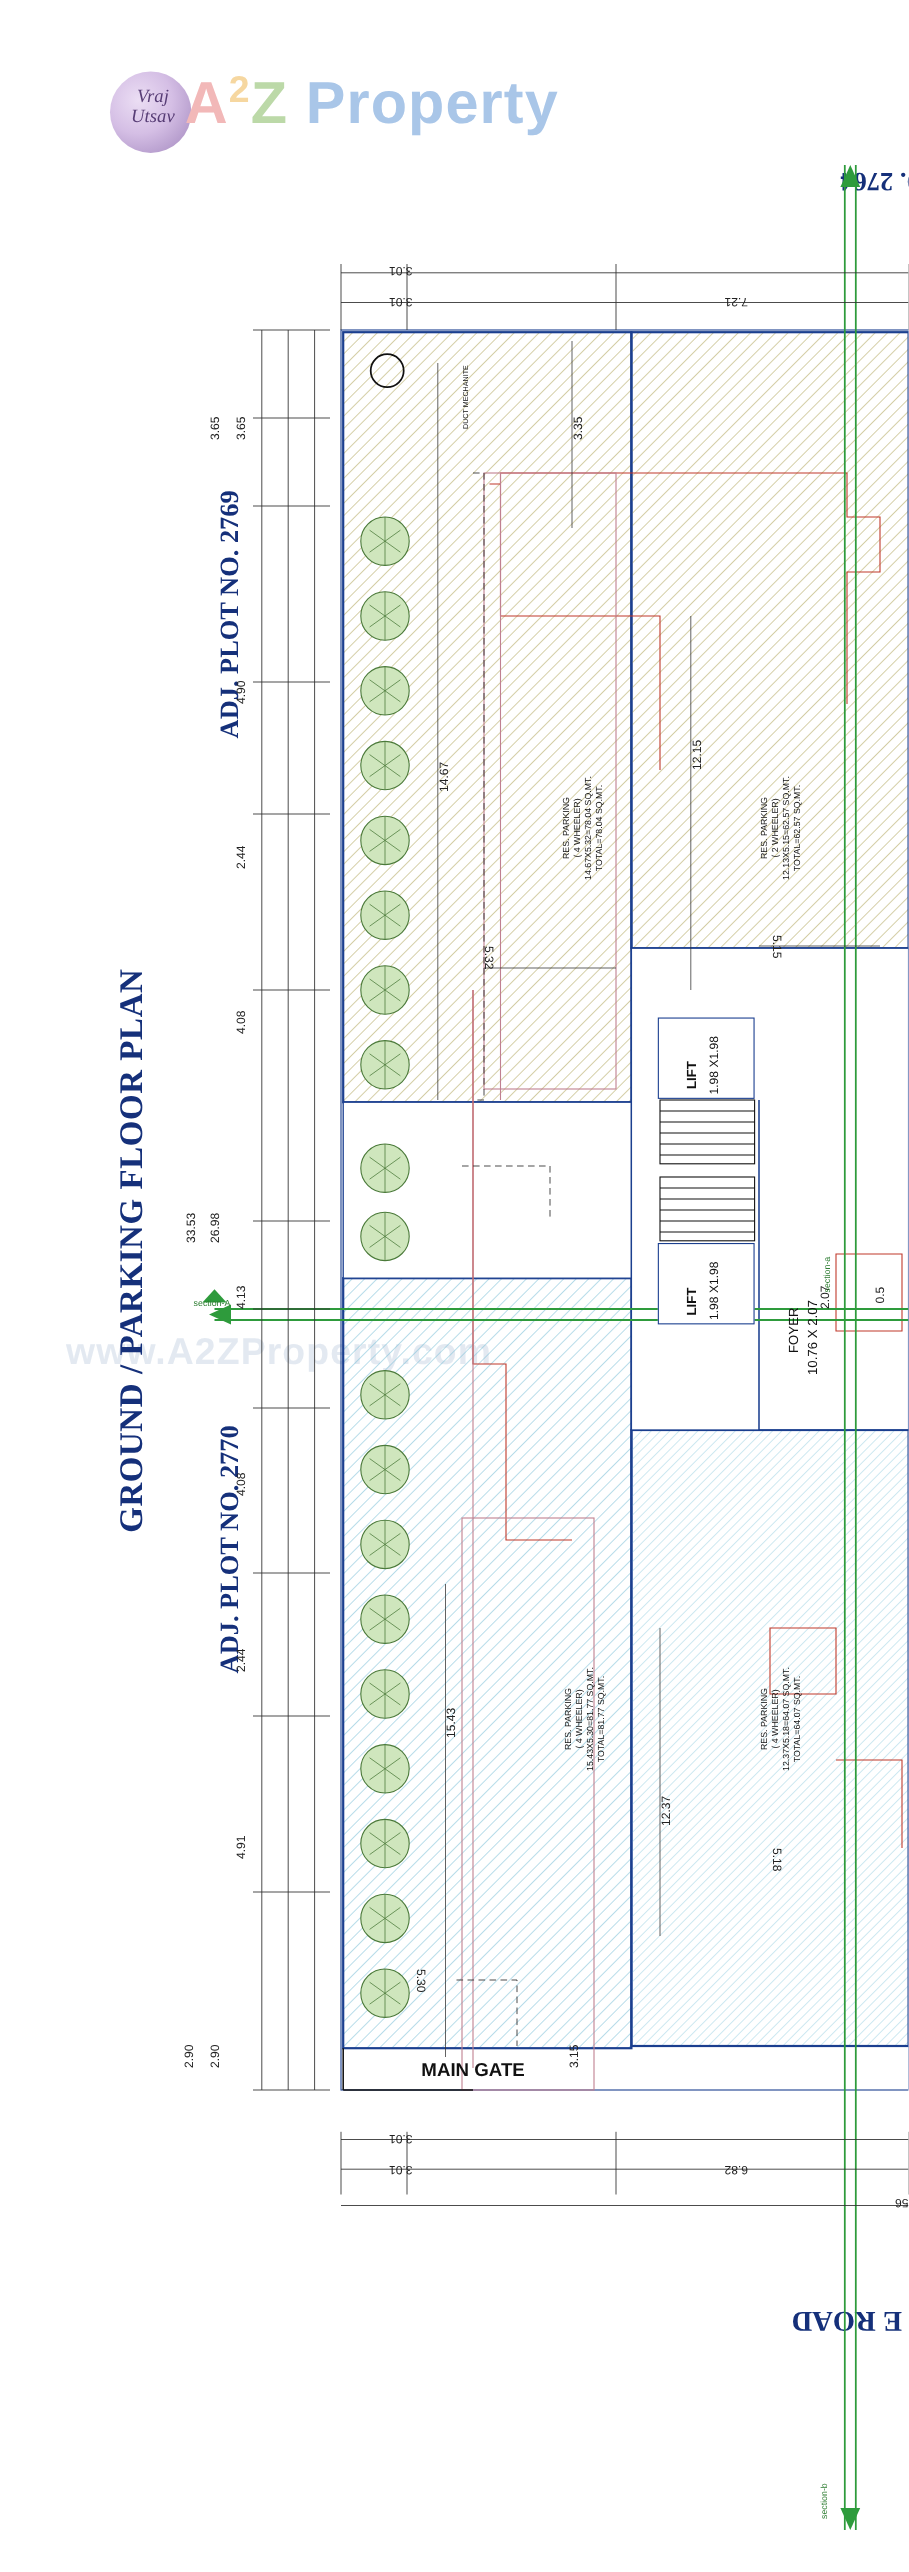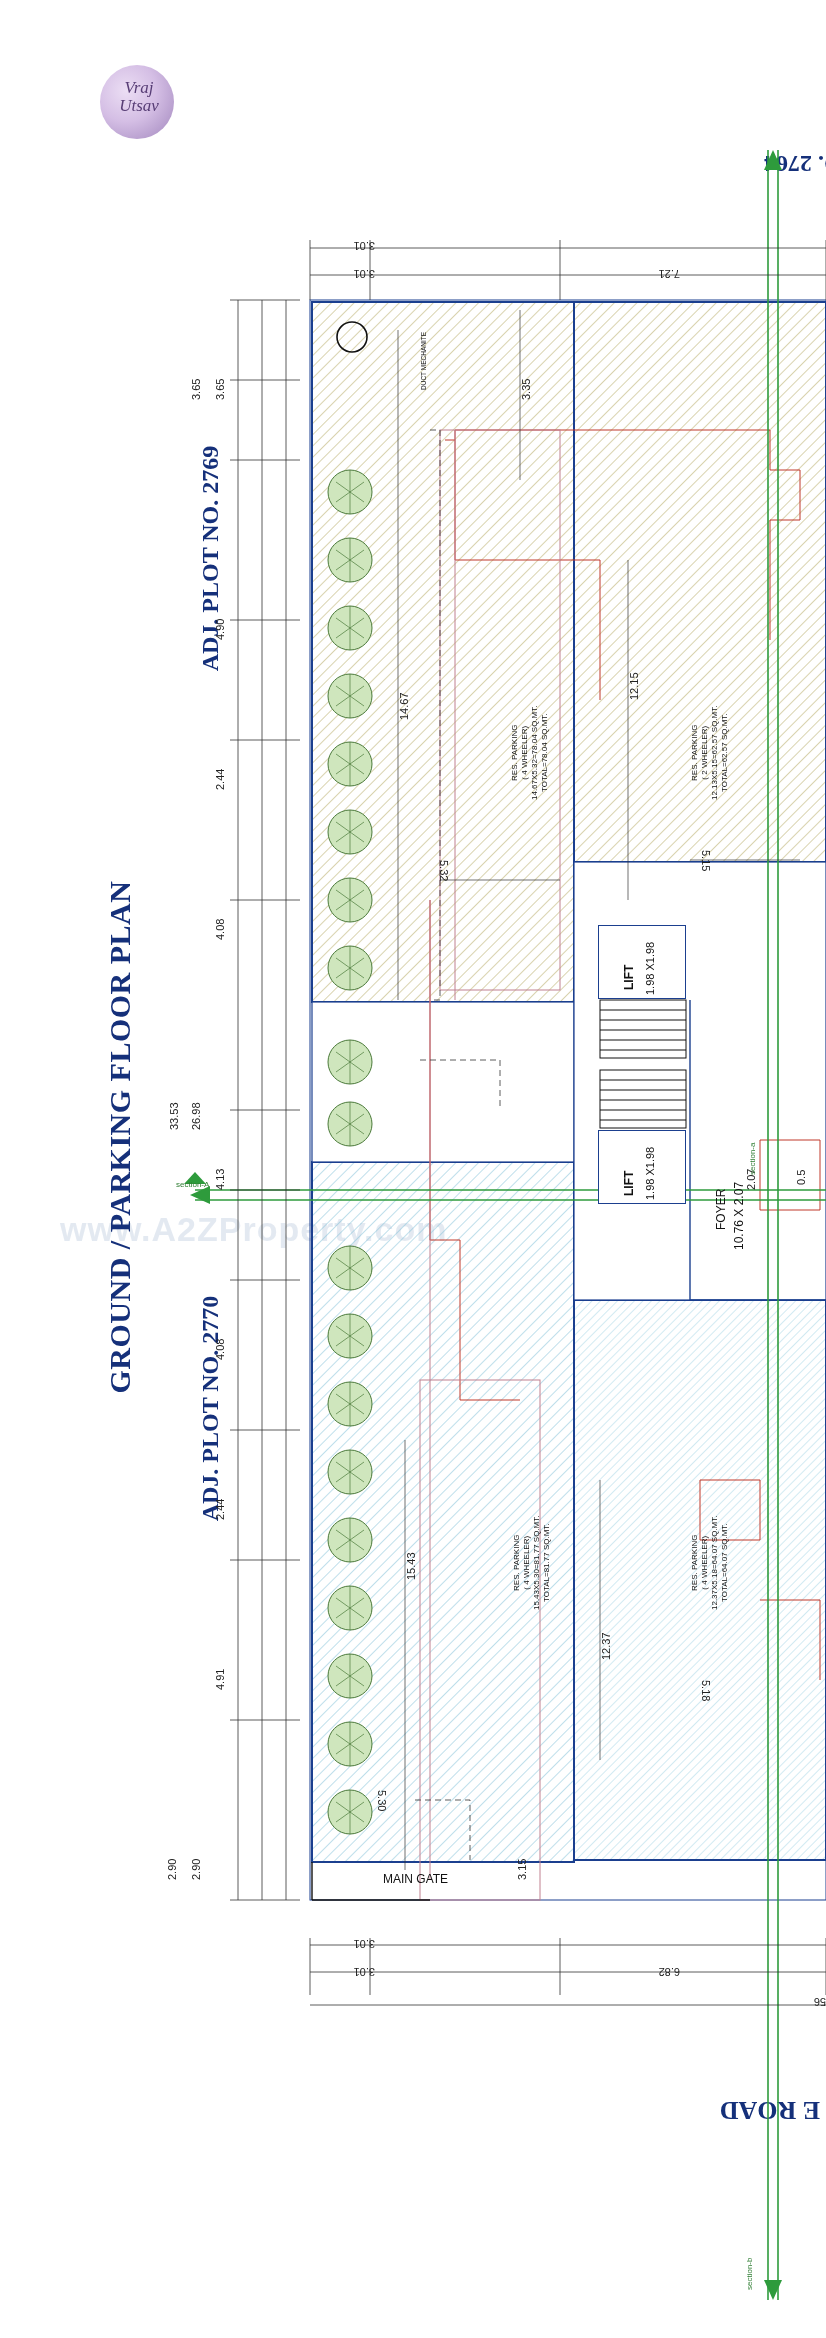--- a/index.html
+++ b/index.html
@@ -58,35 +58,38 @@
        color:#111;line-height:10px;white-space:nowrap;text-align:center;}
   .blk.v{transform:rotate(-90deg);transform-origin:left top;}
 
   .lift-box{position:absolute;border:1.2px solid #1b3f8f;background:#ffffff;}
   .lift-txt{position:absolute;font-family:"Liberation Sans",sans-serif;font-size:12px;
      font-weight:bold;color:#111;transform:rotate(-90deg);transform-origin:left top;
      white-space:nowrap;}
   .foyer-txt{position:absolute;font-family:"Liberation Sans",sans-serif;font-size:12px;
      color:#111;transform:rotate(-90deg);transform-origin:left top;white-space:nowrap;
      line-height:14px;}
-  .gate-txt{position:absolute;font-family:"Liberation Sans",sans-serif;font-size:12px;
-     font-weight:normal;color:#111;white-space:nowrap;}
+  .gate-txt{position:absolute;font-family:"Liberation Sans",sans-serif;font-size:17px;
+     font-weight:bold;color:#111;white-space:nowrap;}
   .sec-txt{position:absolute;font-family:"Liberation Sans",sans-serif;font-size:8px;
      color:#2e7d32;white-space:nowrap;}
   .mech-txt{position:absolute;font-family:"Liberation Sans",sans-serif;font-size:6.5px;
      color:#111;transform:rotate(-90deg);transform-origin:left top;white-space:nowrap;}
 </style>
 </head>
 <body>
 
 <div class="logo-wrap">
   <div class="logo-circle"></div>
   <div class="logo-script">
     <span>Vraj</span><br>
     <span>Utsav</span>
+  </div>
+  <div class="logo-a2z">
+    <span class="a">A</span><span class="two">2</span><span class="z">Z</span><span class="p"> Property</span>
   </div>
 </div>
 
 <div class="watermark-url">www.A2ZProperty.com</div>
 
 <div class="main-title">GROUND / PARKING FLOOR PLAN</div>
 <div class="adj-2769">ADJ. PLOT NO. 2769</div>
 <div class="adj-2770">ADJ. PLOT NO. 2770</div>
 <div class="plot-2764">NO. 2764</div>
 <div class="road-label">E ROAD</div>

